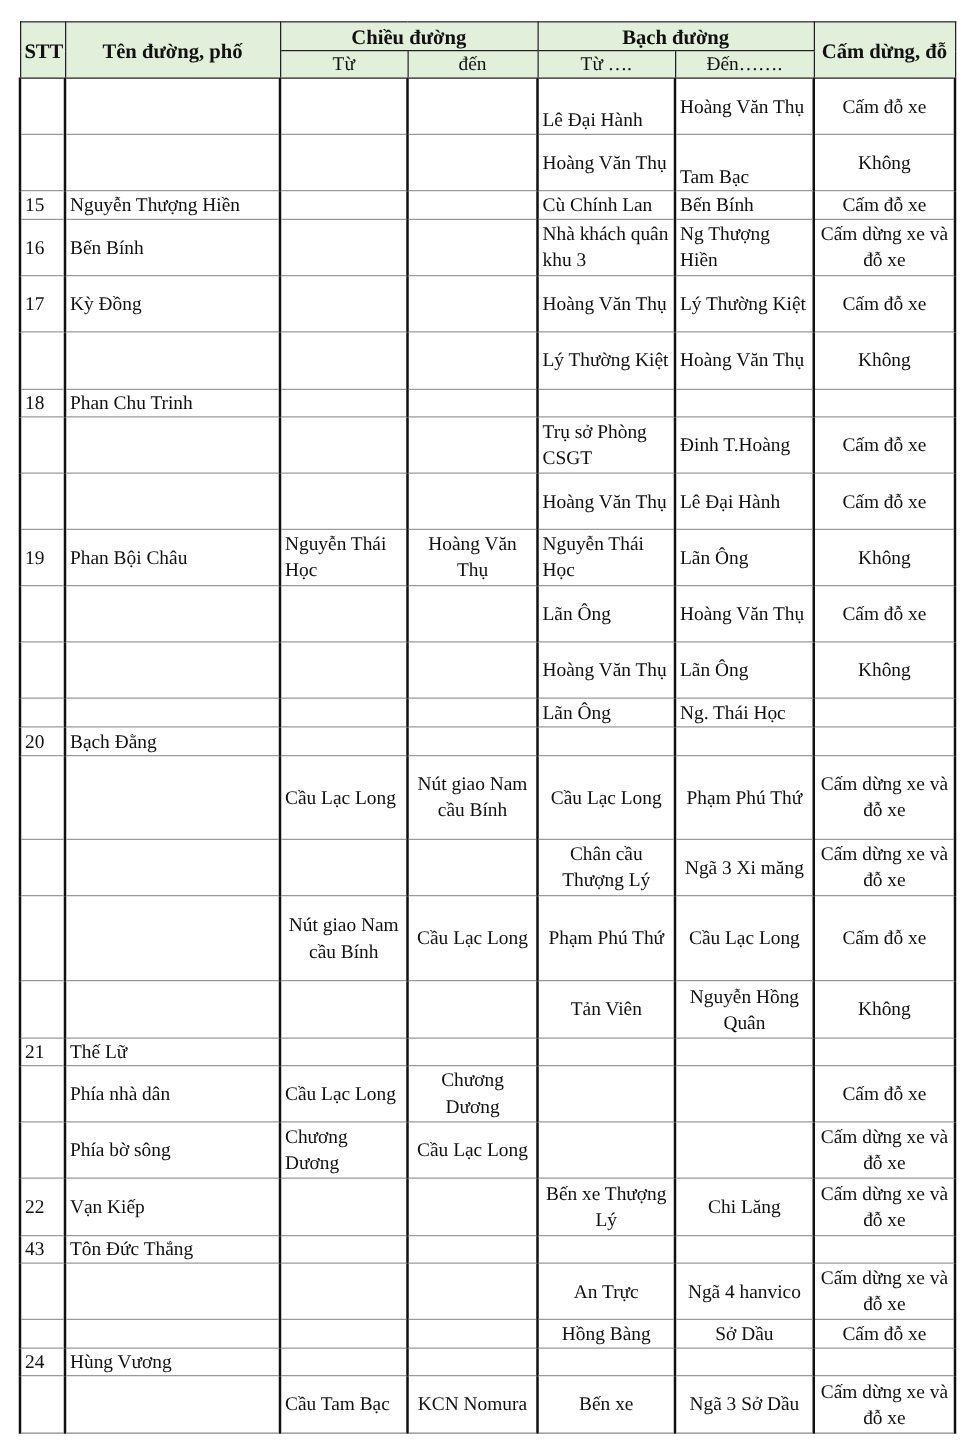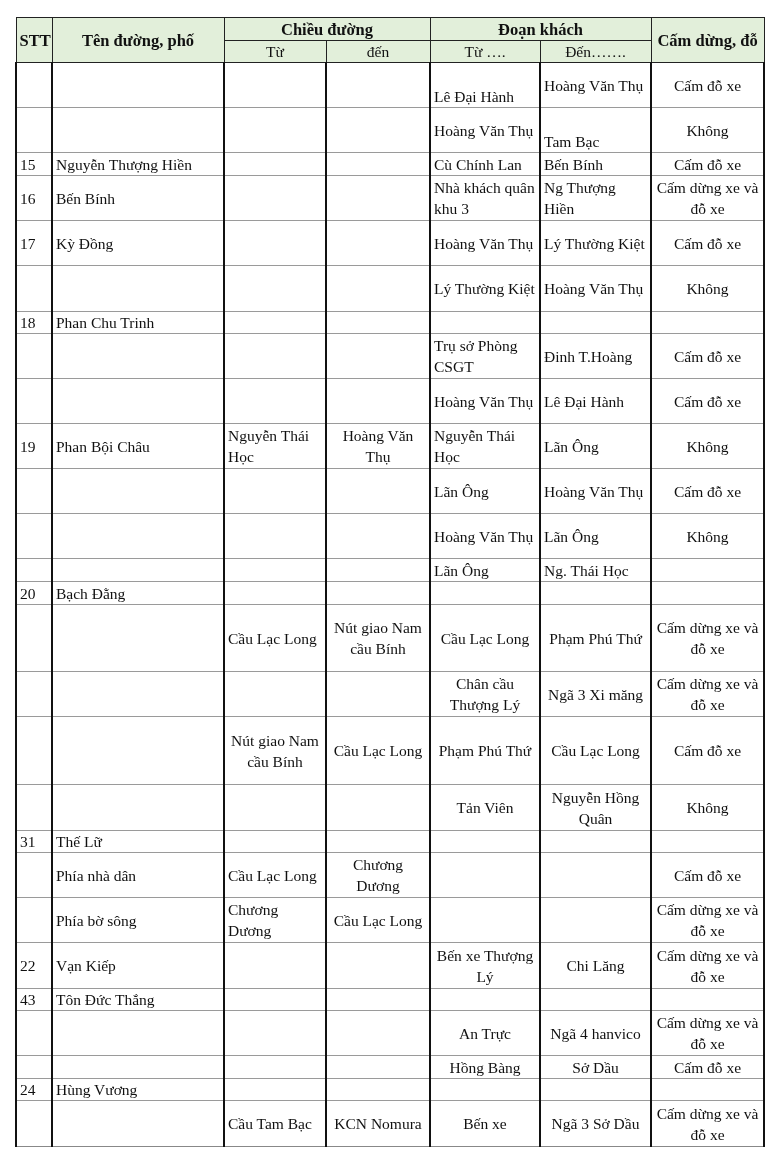--- a/index.html
+++ b/index.html
@@ -39,21 +39,21 @@
       <col class="c-to">
     <col class="c-sfrom">
       <col class="c-sto">
       <col class="c-ban">
   </colgroup>
   <thead>
     <tr class="h1">
       <th rowspan="2" class="bold">STT</th>
       <th rowspan="2" class="bold">Tên đường,  phố</th>
       <th colspan="2" class="bold">Chiều đường</th>
-      <th colspan="2" class="bold">Đoạn khách</th>
+      <th colspan="2" class="bold">Bạch đường</th>
       <th rowspan="2" class="bold">Cấm dừng, đỗ</th>
     </tr>
     <tr class="h2">
       <th>Từ</th>
       <th>đến</th>
       <th>Từ ….</th>
       <th>Đến…….</th>
     </tr>
   </thead>
   <tbody id="rows">
@@ -213,21 +213,21 @@
       <tr style="height: 46px;">
         <td class="stt"></td>
         <td class="name"></td>
         <td class="lft"></td>
         <td class="ctr"></td>
         <td class="ctr">Tản Viên</td>
         <td class="ctr">Nguyễn Hồng Quân</td>
         <td class="ctr">Không</td>
       </tr>
       <tr style="height: 22px;">
-        <td class="stt">31</td>
+        <td class="stt">21</td>
         <td class="name">Thế Lữ</td>
         <td class="lft"></td>
         <td class="ctr"></td>
         <td class="ctr"></td>
         <td class="ctr"></td>
         <td class="ctr"></td>
       </tr>
       <tr style="height: 45px;">
         <td class="stt"></td>
         <td class="name">Phía nhà dân</td>

